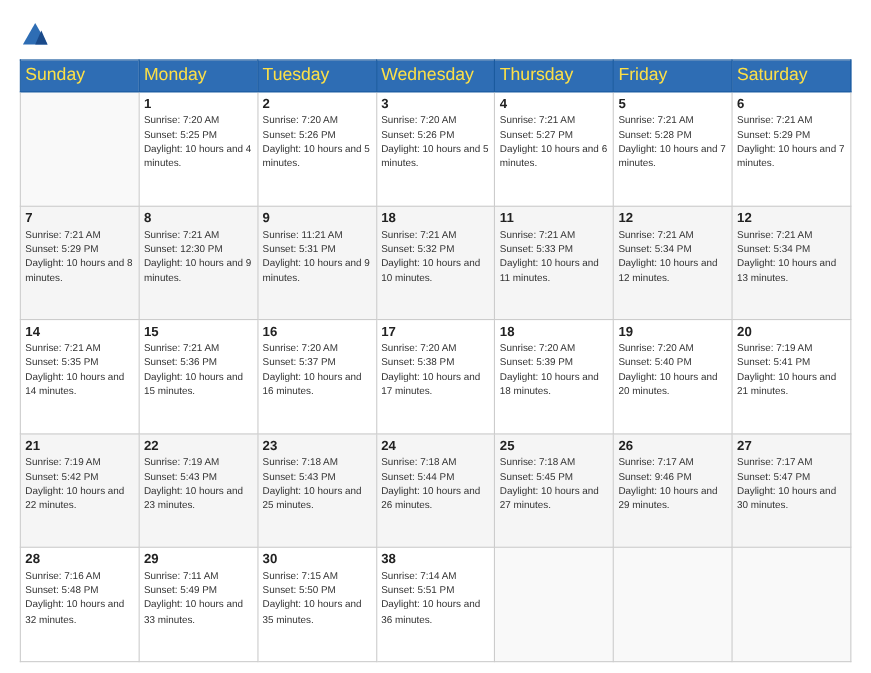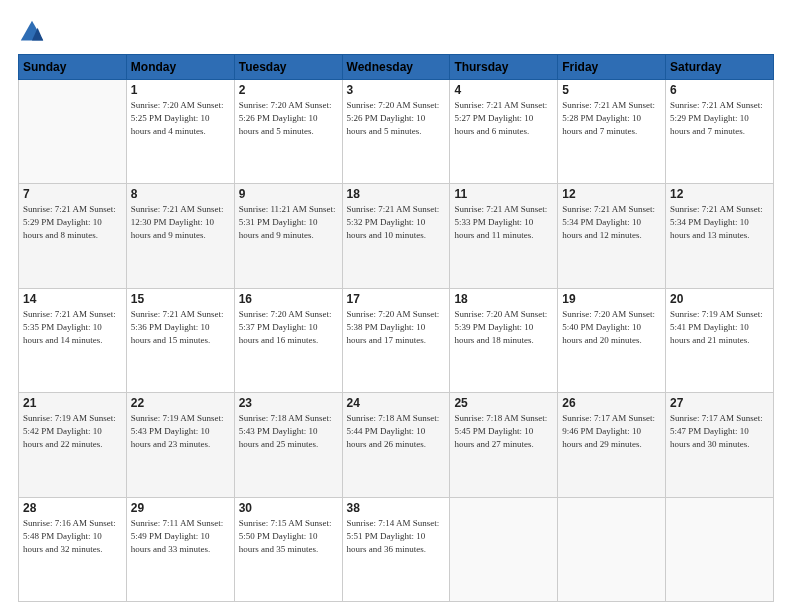--- a/index.html
+++ b/index.html
@@ -55,23 +55,23 @@
     }
     .calendar {
       flex: 1;
       border: 1px solid #ccc;
       border-collapse: collapse;
       width: 100%;
       table-layout: fixed;
     }
     .calendar th {
       background: #2e6db4;
-      color: #000000;
-      font-size: 12px;
-      font-weight: bold;
+      color: #fde047;
+      font-size: 16px;
+      font-weight: normal;
       padding: 5px 4px;
       text-align: left;
       border: 1px solid #1a5a9e;
     }
     .calendar td {
       border: 1px solid #ccc;
       vertical-align: top;
       padding: 3px 4px;
       font-size: 9.5px;
       color: #333;
@@ -84,21 +84,20 @@
       font-size: 12px;
       font-weight: bold;
       color: #222;
       display: block;
       margin-bottom: 2px;
     }
     .day-info {
       font-size: 9px;
       line-height: 1.45;
       color: #333;
-      font-family: Liberation Serif, serif;
     }
     tr:nth-child(even) td { background: #f5f5f5; }
     tr:nth-child(odd) td { background: #fff; }
     .calendar thead tr th { background: #2e6db4; }
   </style>
 </head>
 <body>
 
 <div class="page">
   <div class="header">

